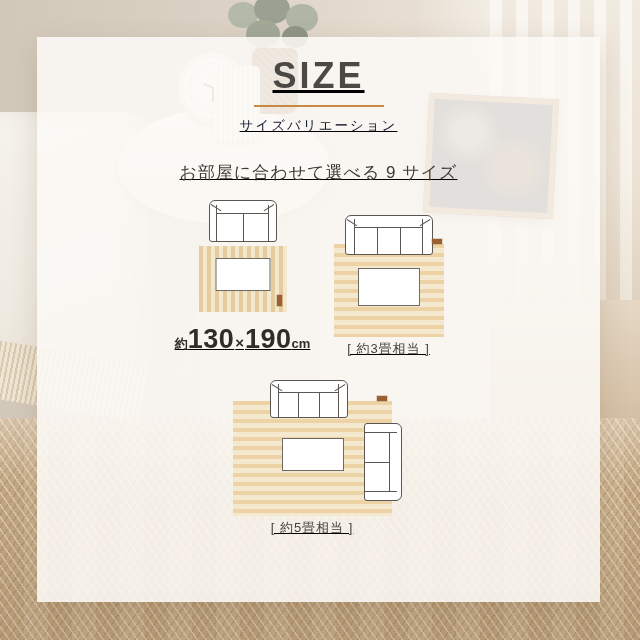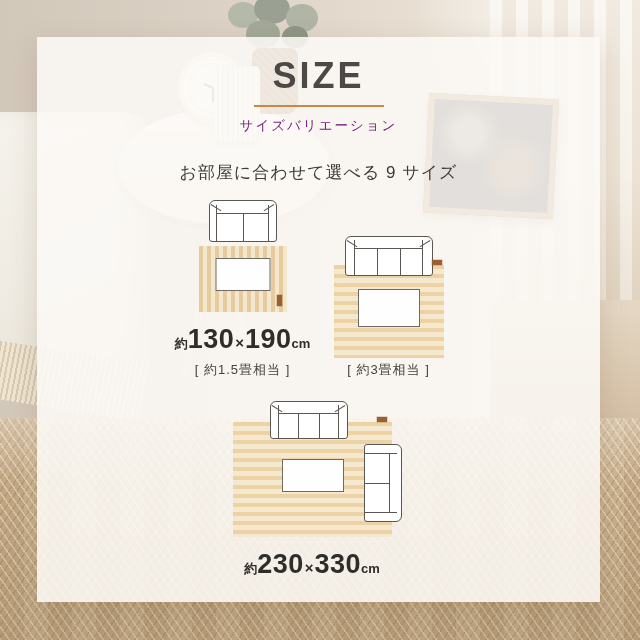--- a/index.html
+++ b/index.html
@@ -55,25 +55,25 @@
     box-shadow:0 2px 4px rgba(150,130,100,.25);}
   .bg-frame{position:absolute;left:426px;top:96px;width:118px;height:108px;transform:rotate(3deg);
     background:#35322e;border:6px solid #b07a48;box-shadow:0 4px 10px rgba(90,70,45,.35);}
   .bg-frame-art{position:absolute;inset:0;
     background:radial-gradient(circle at 30% 30%,rgba(220,200,170,.5) 0 12%,rgba(255,255,255,0) 30%),
                radial-gradient(circle at 70% 60%,rgba(190,120,60,.5) 0 15%,rgba(255,255,255,0) 35%);}
 
   
   .card{position:absolute;left:37px;top:37px;width:563px;height:565px;
     background:rgba(251,249,246,.87);
-    box-shadow:0 8px 26px rgba(110,85,55,.18);}
+    box-shadow:0 8px 26px rgba(110,85,55,.18);text-decoration:underline;}
   .header{text-align:center;padding-top:18px;}
   .title{font-size:36px;font-weight:600;letter-spacing:3px;color:#4b4845;line-height:42px;}
   .underline{width:130px;height:2px;background:#c68a45;margin:8px auto 10px auto;}
-  .subtitle{font-size:13.5px;letter-spacing:2px;color:#701a75;}
+  .subtitle{font-size:13.5px;letter-spacing:2px;color:#0f172a;}
   .tagline{margin-top:26px;font-size:17px;letter-spacing:1px;color:#3e3b36;}
 
   .row{display:flex;justify-content:center;align-items:flex-end;}
   .row1{margin-top:16px;column-gap:28px;}
   .row2{margin-top:22px;column-gap:48px;}
   .size-option{display:flex;flex-direction:column;align-items:center;}
   .o1{width:112px;}.o2{width:112px;}.o3{width:124px;}.o4{width:150px;}.o5{width:172px;}
 
   .diagram{position:relative;margin:0 auto;}
   .d1{width:88px;height:112px;}
@@ -184,21 +184,20 @@
               <i class="diag-r"></i>
               <i class="back"></i>
             <i class="arm-l"></i>
               <i class="arm-r"></i>
               <i class="sd-mid"></i>
           </div>
         </div>
         <div class="size-label">
           <span class="approx">約</span><span class="num">130</span><span class="times">×</span><span class="num">190</span><span class="unit">cm</span>
         </div>
-        <div class="tatami">[ 約1.5畳相当 ]</div>
       </div>
 
 
       <div class="size-option o3">
         <div class="diagram d3">
           <div class="rug r3 stripes-h">
             <div class="lowtable t-center" style="width:62px;height:38px;bottom:31px;"></div>
           </div>
           <div class="sofa" style="width:88px;height:40px;left:50%;transform:translateX(-50%);bottom:82px;">
             <i class="diag-l"></i>
@@ -234,20 +233,18 @@
               <i class="sd-2"></i>
           </div>
           <div class="sofa-v" style="width:38px;height:78px;left:131px;bottom:15px;">
             <i class="back-v"></i>
               <i class="arm-t"></i>
               <i class="arm-b"></i>
               <i class="sd-h"></i>
           </div>
           <div class="tag tag-h" style="right:18px;top:16px;"></div>
         </div>
-        <div class="size-label" style="width:159px;align-self:flex-start;">
-          <span class="approx">約</span><span class="num">230</span><span class="times">×</span><span class="num">330</span><span class="unit">cm</span>
-        </div>
+        <div class="tatami" style="width:159px;align-self:flex-start;">[ 約5畳相当 ]</div>
       </div>
 
     </div>
   </div>
 </div>
 
 </body></html>

